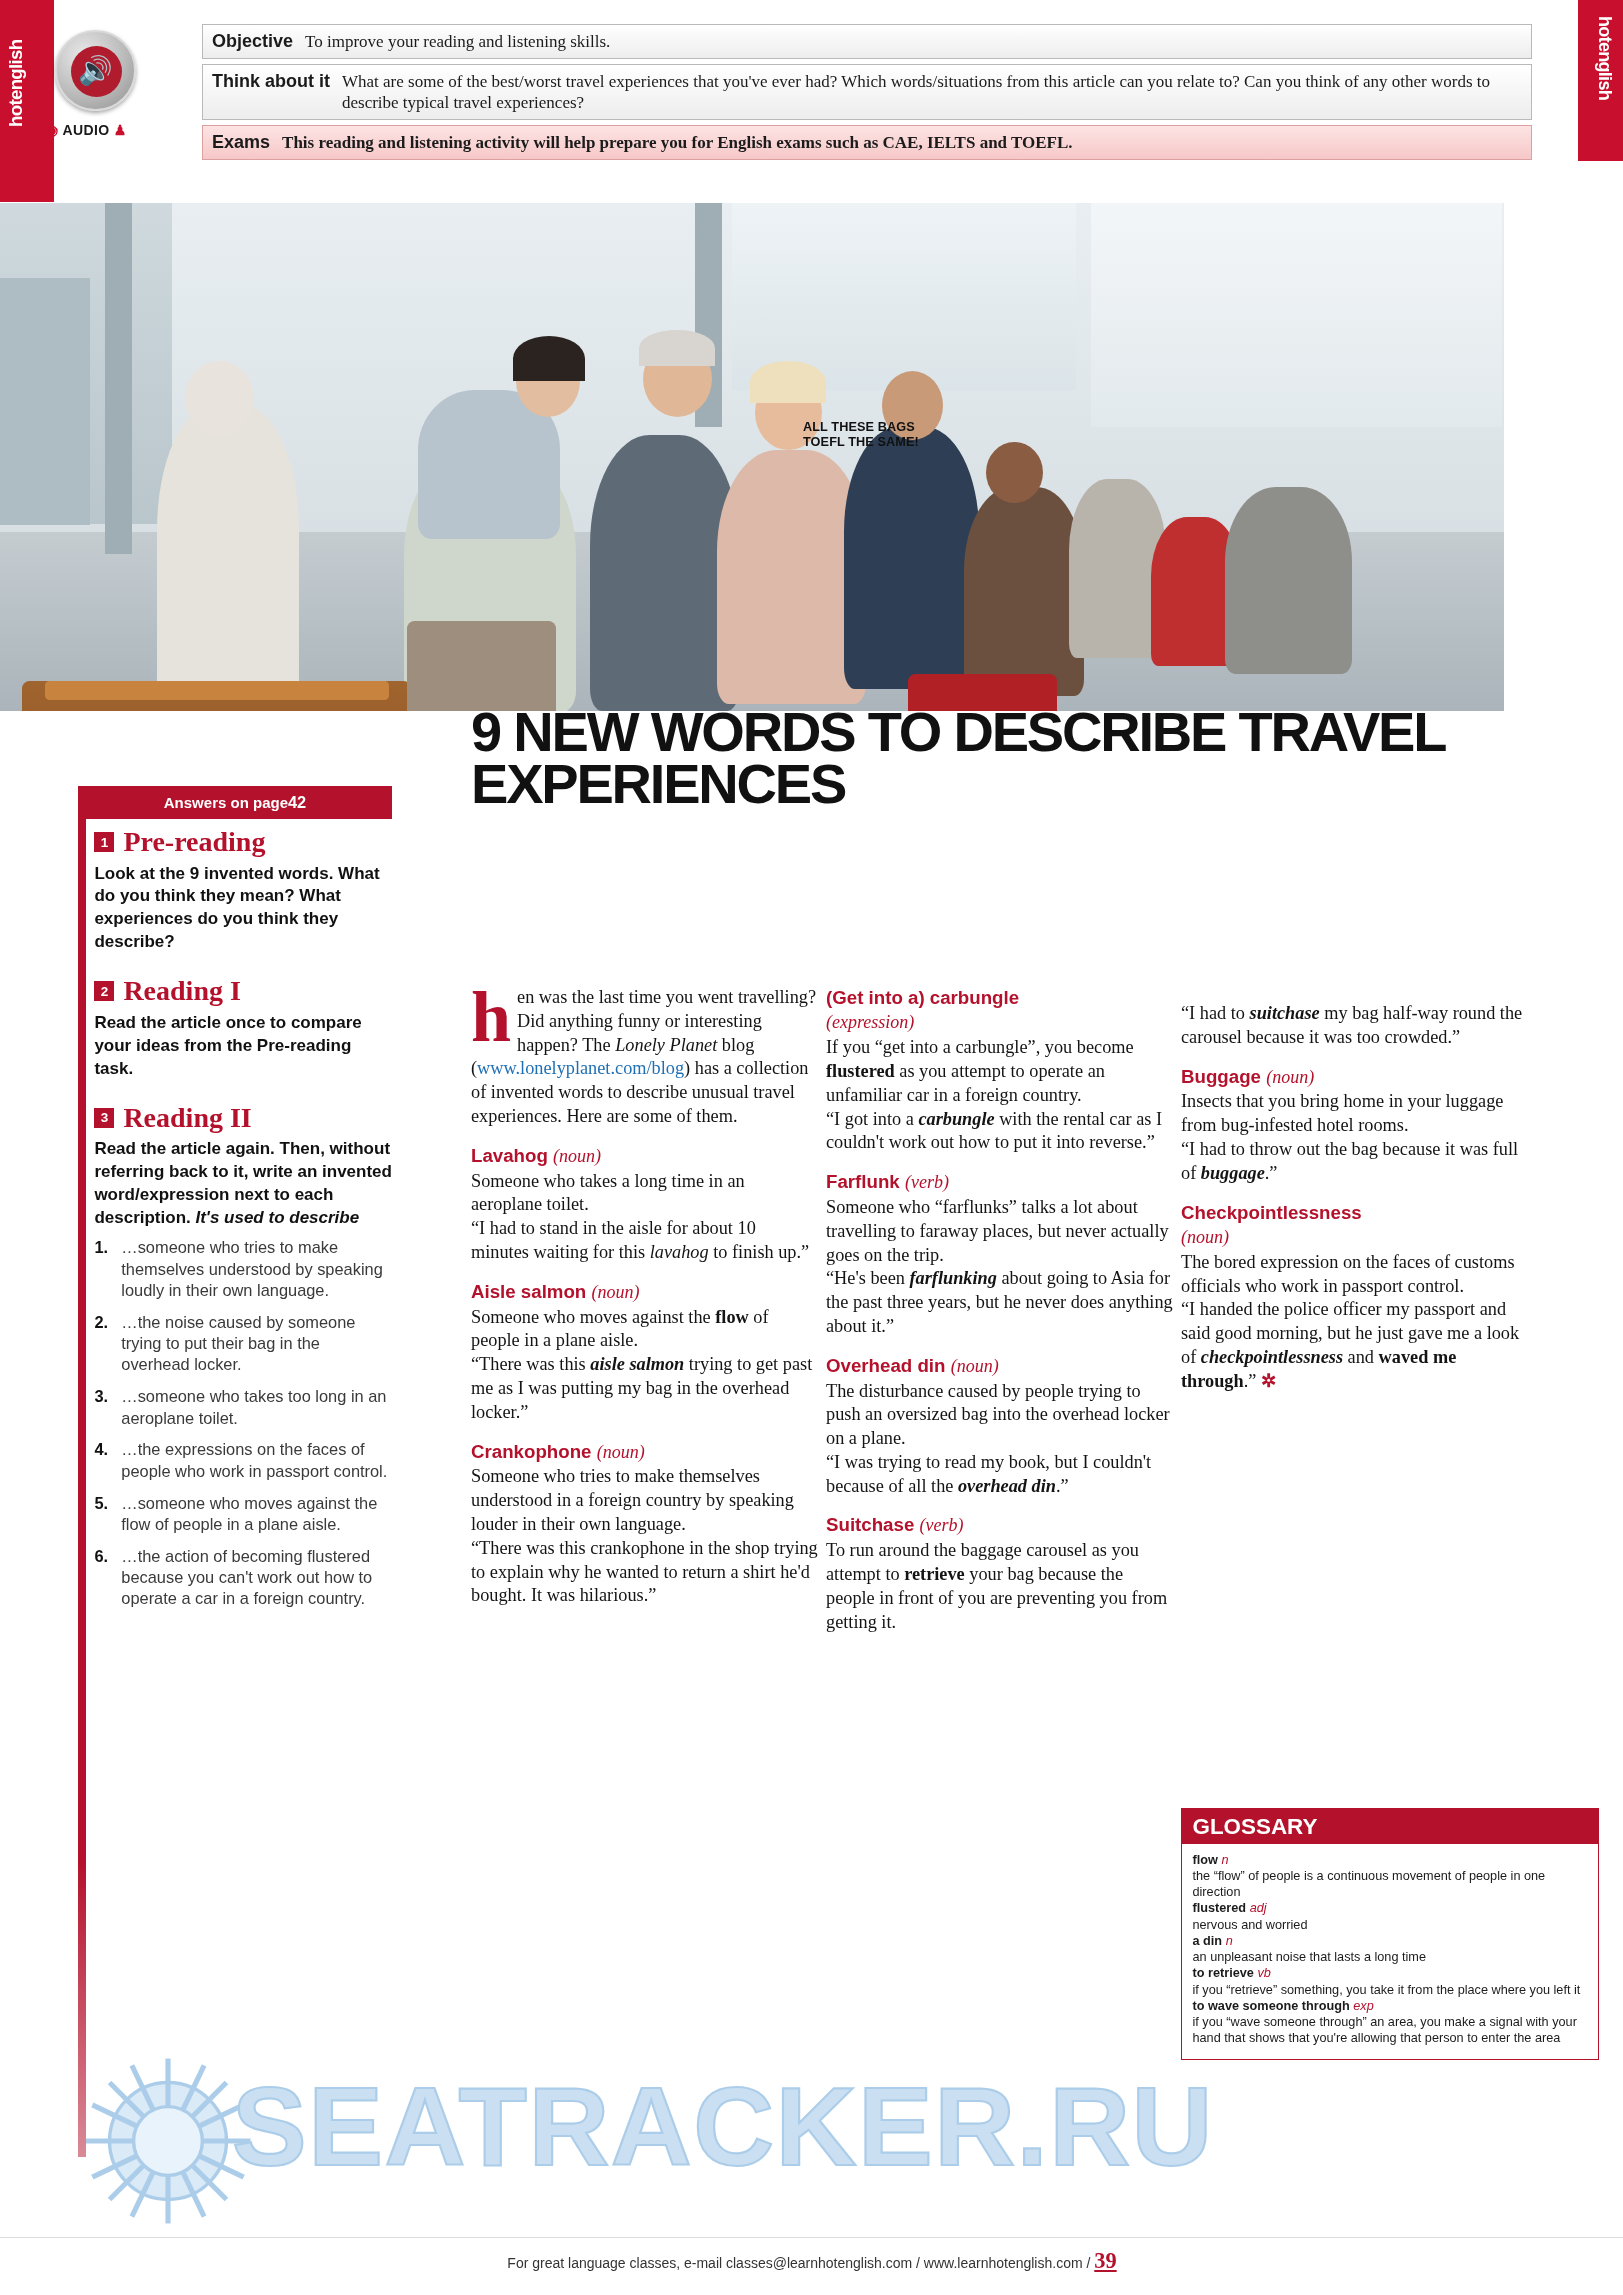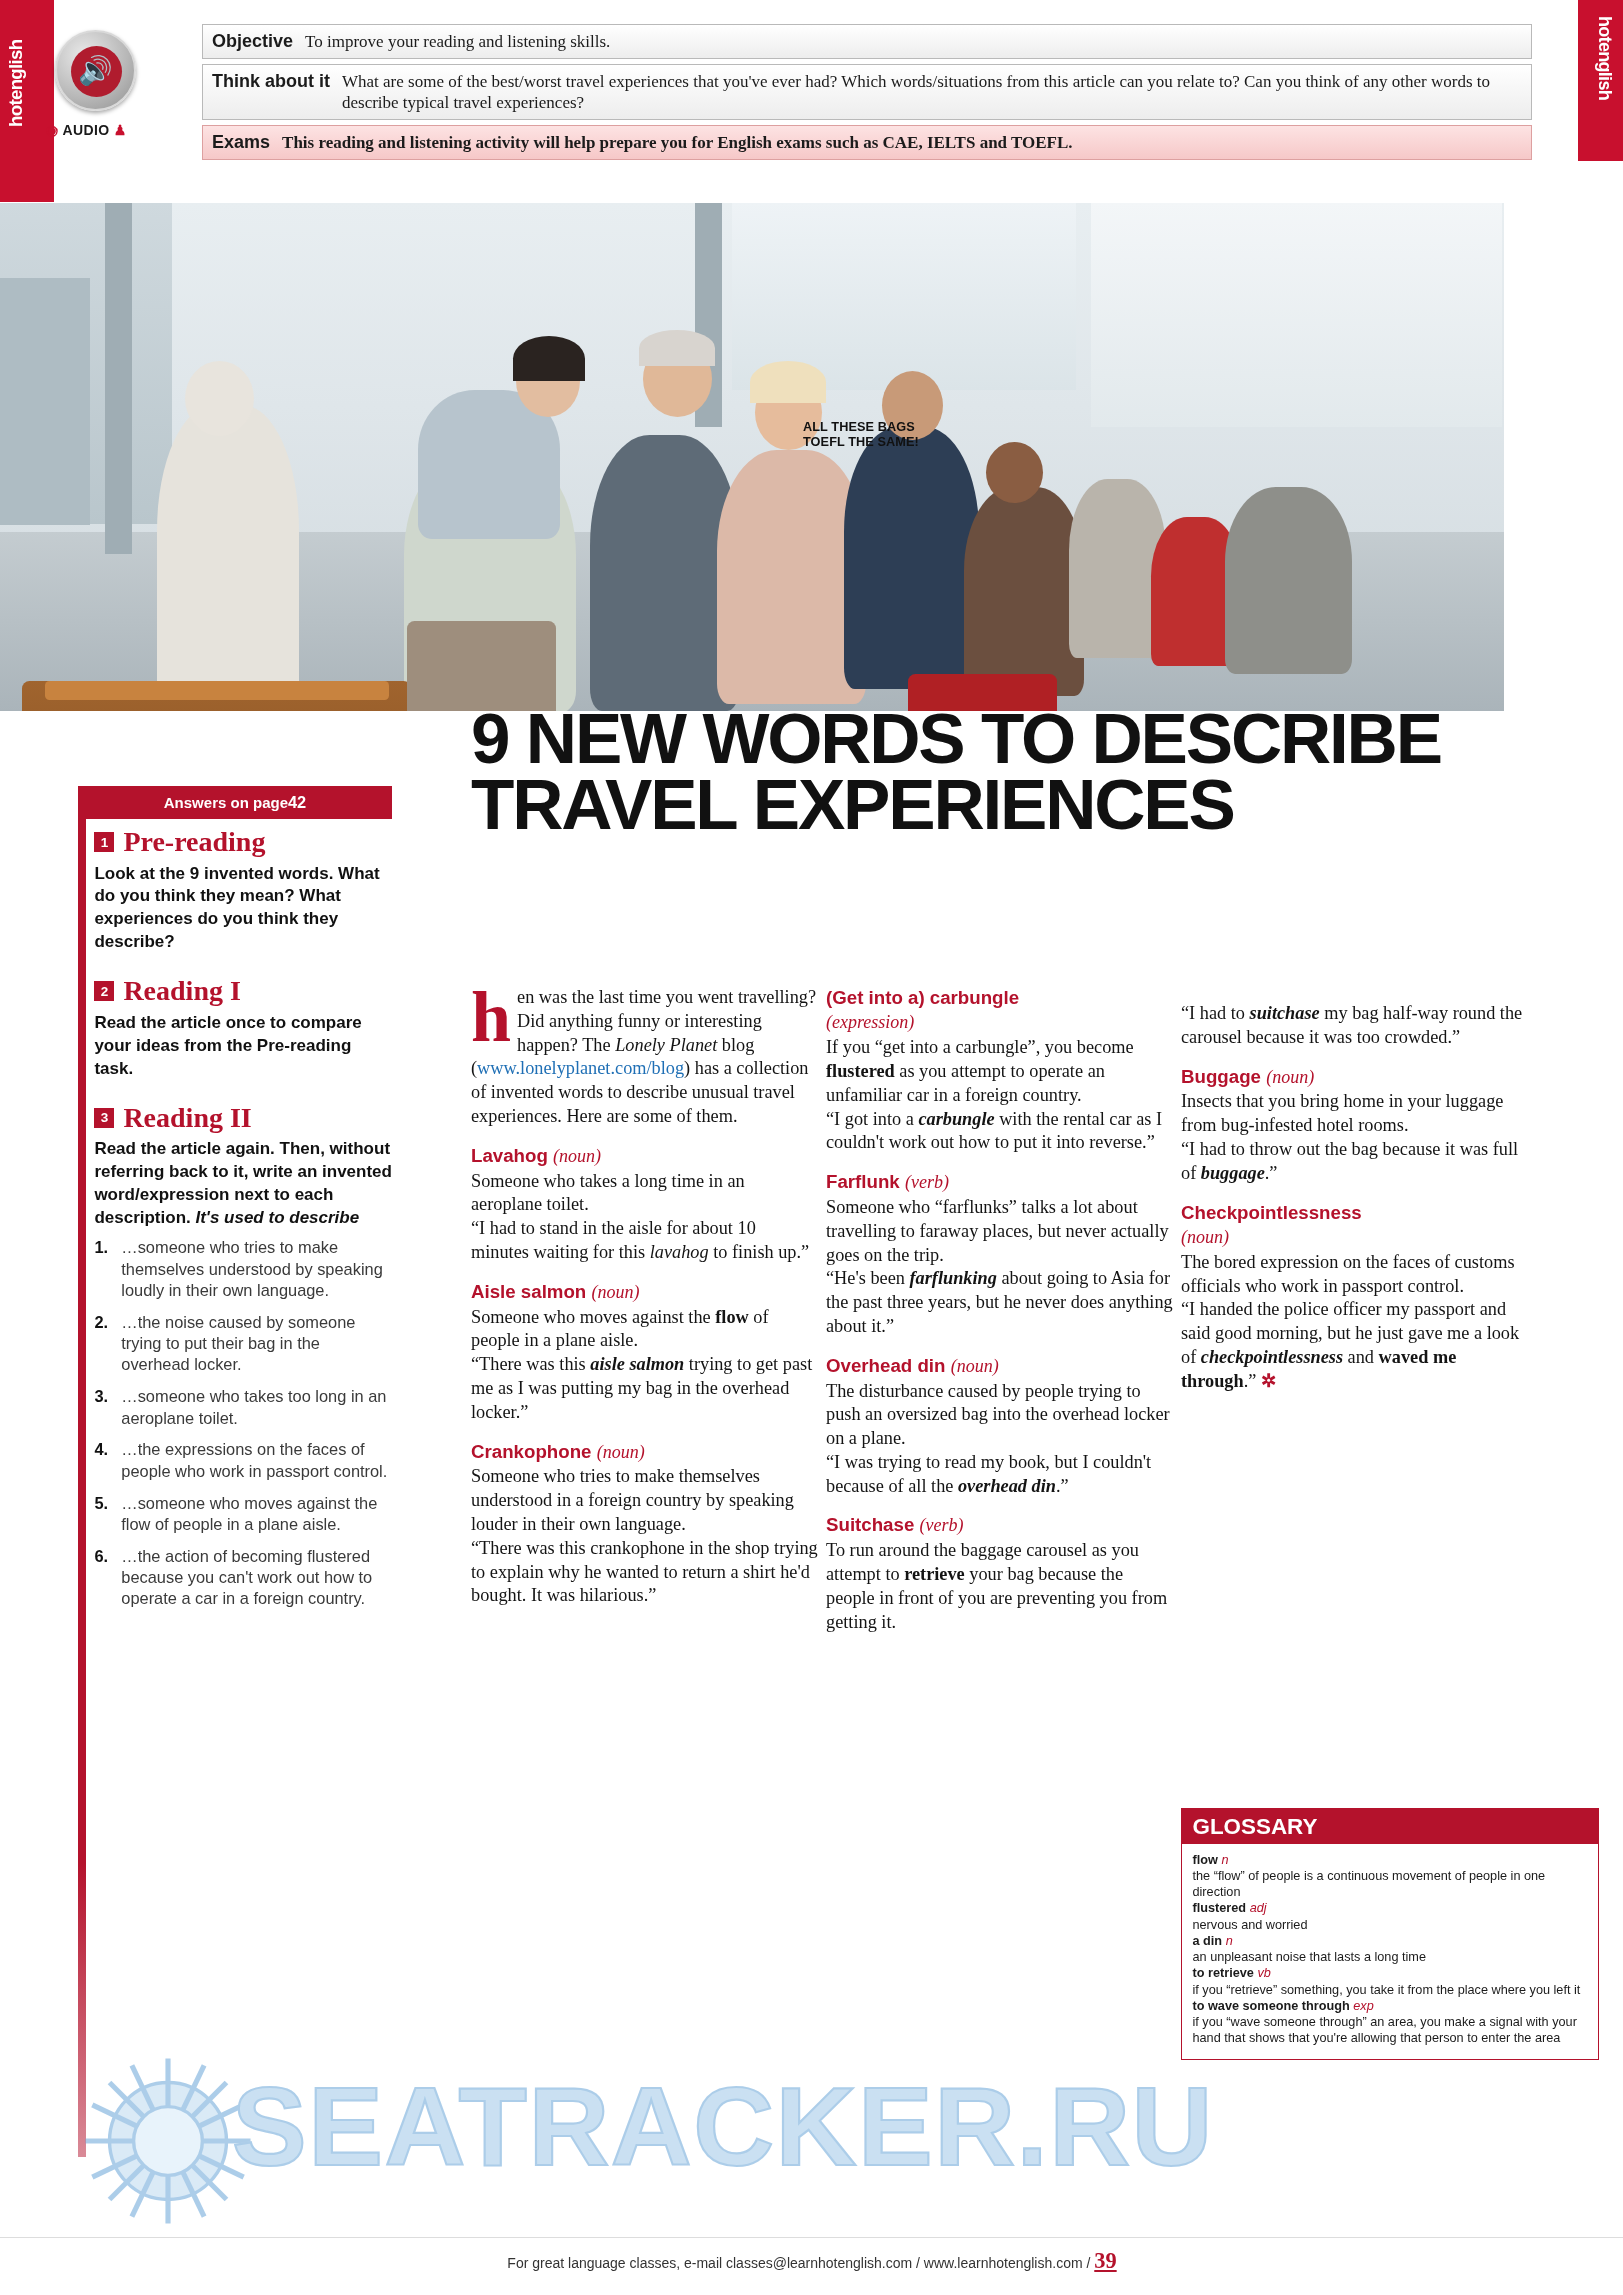--- a/index.html
+++ b/index.html
@@ -146,21 +146,21 @@
     display:flex; gap:7.5px; margin-bottom:10.5px;
     font-family:"Liberation Sans", sans-serif; font-size:16.4px;
     line-height:1.3; color:#3a3a3a;
   }
   .num-list .n { font-weight:bold; color:#111; min-width:19.4px; }
 
   
   .big-title {
     position:absolute; left:471px; top:706px; width:1061px;
     font-family:"Liberation Sans", sans-serif;
-    font-weight:bold; font-size:71px; line-height:.93;
+    font-weight:bold; font-size:56px; line-height:.93;
     letter-spacing:-2.2px; color:#111;
   }
 
   
   .col {
     position:absolute; top:986px; width:347px;
     font-family:"Liberation Serif", serif;
     font-size:18.3px; line-height:1.3; color:#141414;
     text-align:left;
   }

